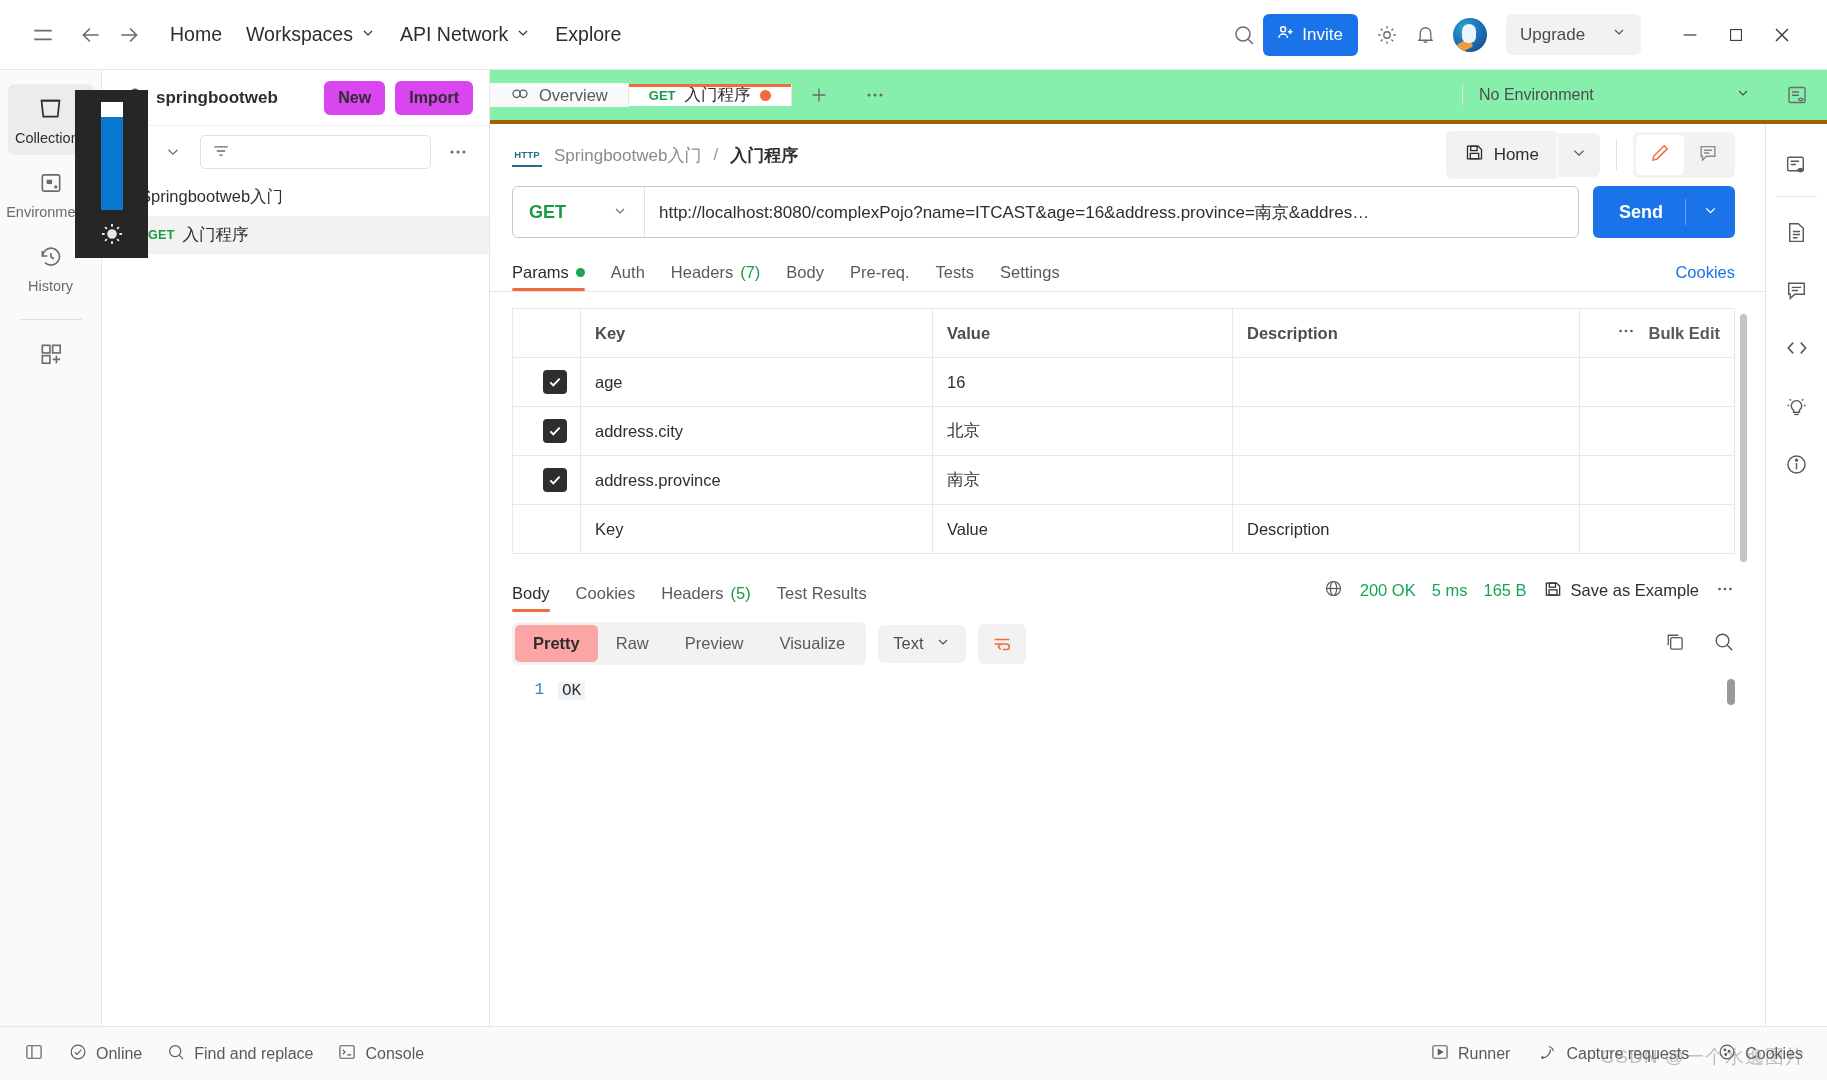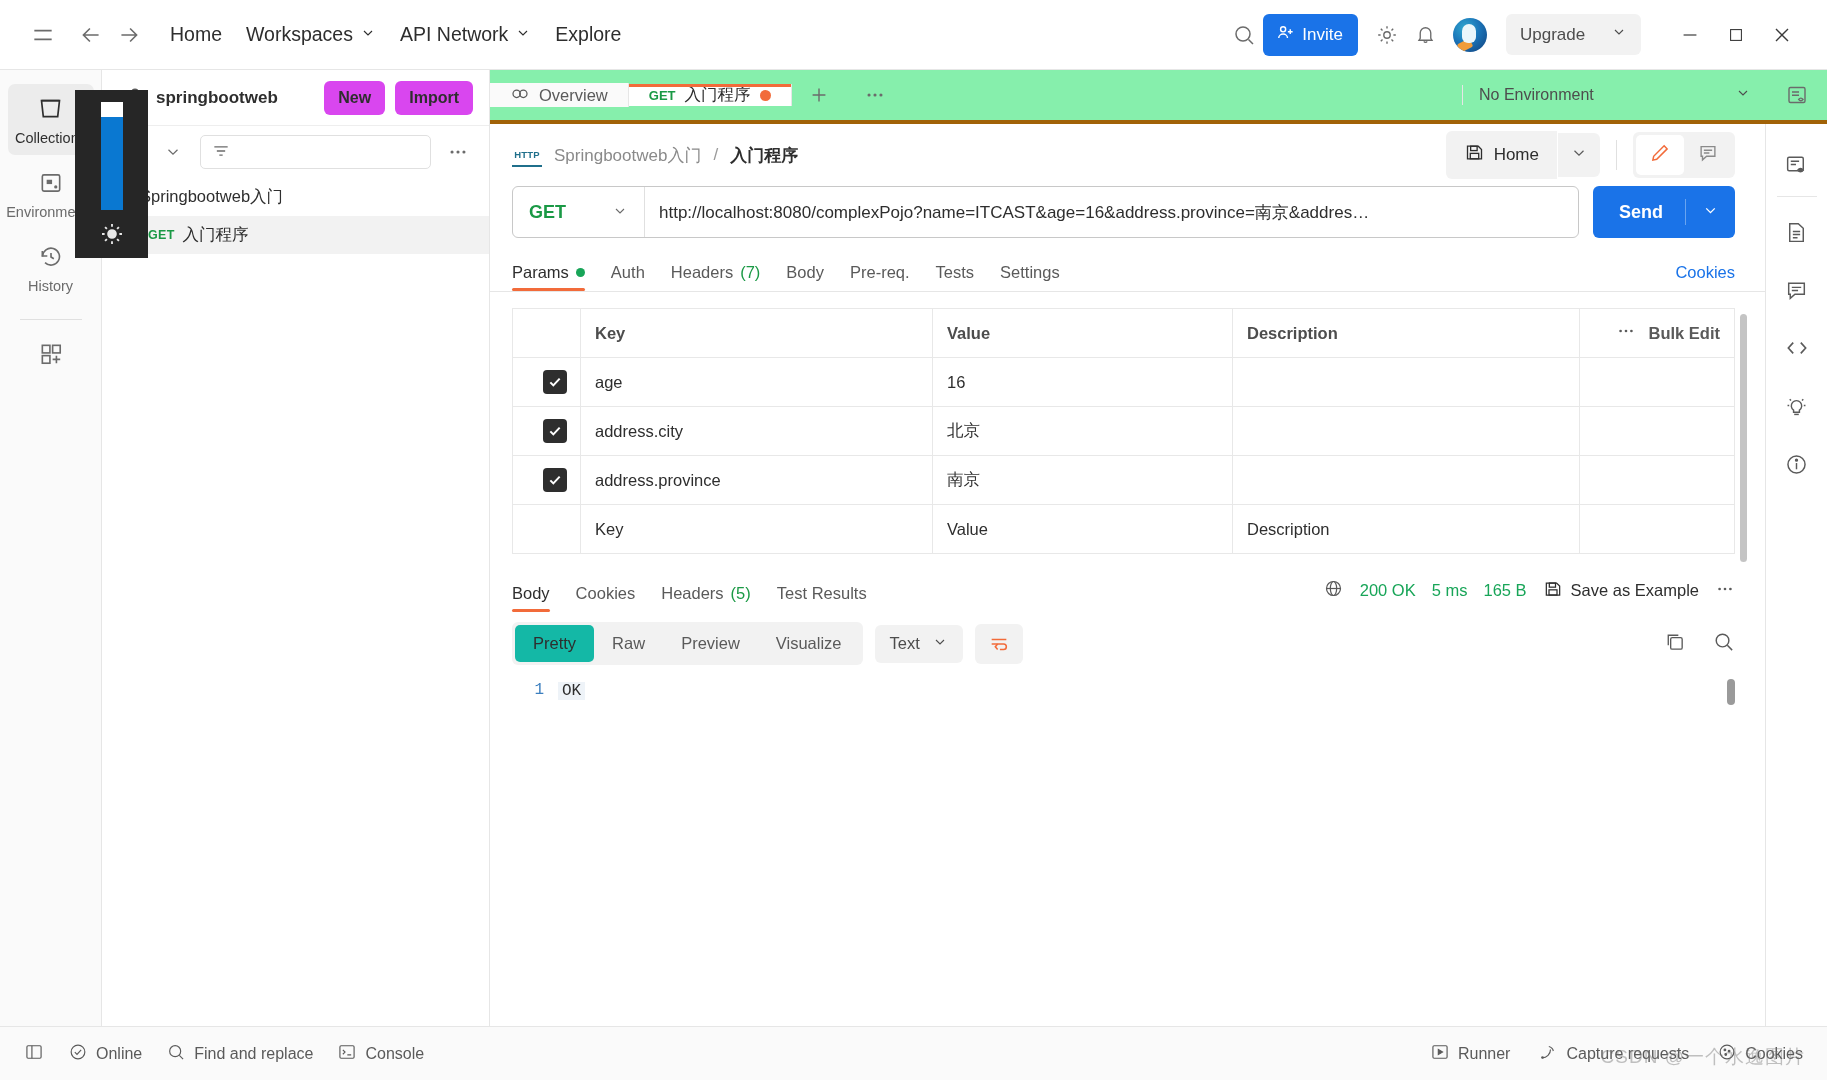--- a/index.html
+++ b/index.html
@@ -231,21 +231,21 @@
 
   
   .resp { flex: 1 1 auto; min-height: 0; display: flex; flex-direction: column; padding-left: 22px; padding-right: 30px; }
   .resp-head { height: 58px; flex: none; display: flex; align-items: flex-end; gap: 26px; }
   .resp-meta { margin-left: auto; display: flex; align-items: center; gap: 16px; padding-bottom: 9px; font-size: 16.5px; }
   .ok { color: #18a558; }
   .resp-meta .sv { display: flex; align-items: center; gap: 8px; color: #2e2e2e; }
   .viewer-bar { flex: none; display: flex; align-items: center; gap: 12px; padding: 10px 0 10px 0; }
   .vseg { display: flex; background: #f2f2f2; border-radius: 6px; padding: 3px; }
   .vseg > div { padding: 9px 18px; font-size: 16.5px; color: #5a5a5a; border-radius: 5px; }
-  .vseg > div.on { background: #14b8a6; color: #2e2e2e; font-weight: 400; }
+  .vseg > div.on { background: #fca5a5; color: #2e2e2e; font-weight: 700; }
   .vdrop {
     display: flex; align-items: center; gap: 12px; background: #f2f2f2; border-radius: 6px;
     padding: 9px 15px; font-size: 16.5px; color: #4d4d4d;
   }
   .vbtn { background: #f2f2f2; border-radius: 6px; padding: 9px 13px; color: #f26b3a; display:flex; }
   .vright { margin-left: auto; display: flex; align-items: center; gap: 26px; color: #5a5a5a; }
   .code-area { flex: 1 1 auto; min-height: 0; position: relative; display: flex; padding-top: 6px; }
   .gutter { width: 46px; flex: none; text-align: right; padding-right: 14px; color: #3c7fbf; font-size: 16px; font-family: "Liberation Mono", monospace; }
   .code-line { font-family: "Liberation Mono", monospace; font-size: 16px; color: #2e2e2e; background: #eef3f8; padding: 0 4px; }
   .code-scroll { position: absolute; right: 0; top: 4px; width: 8px; height: 26px; background: #9a9a9a; border-radius: 4px; }

